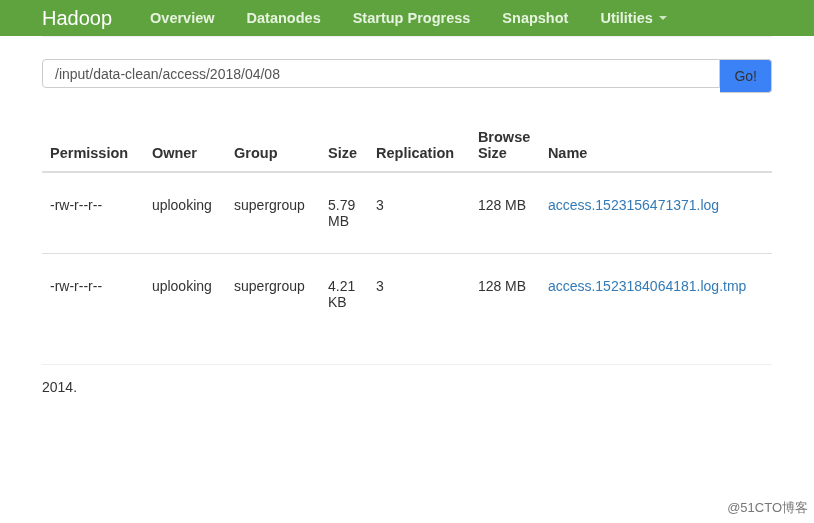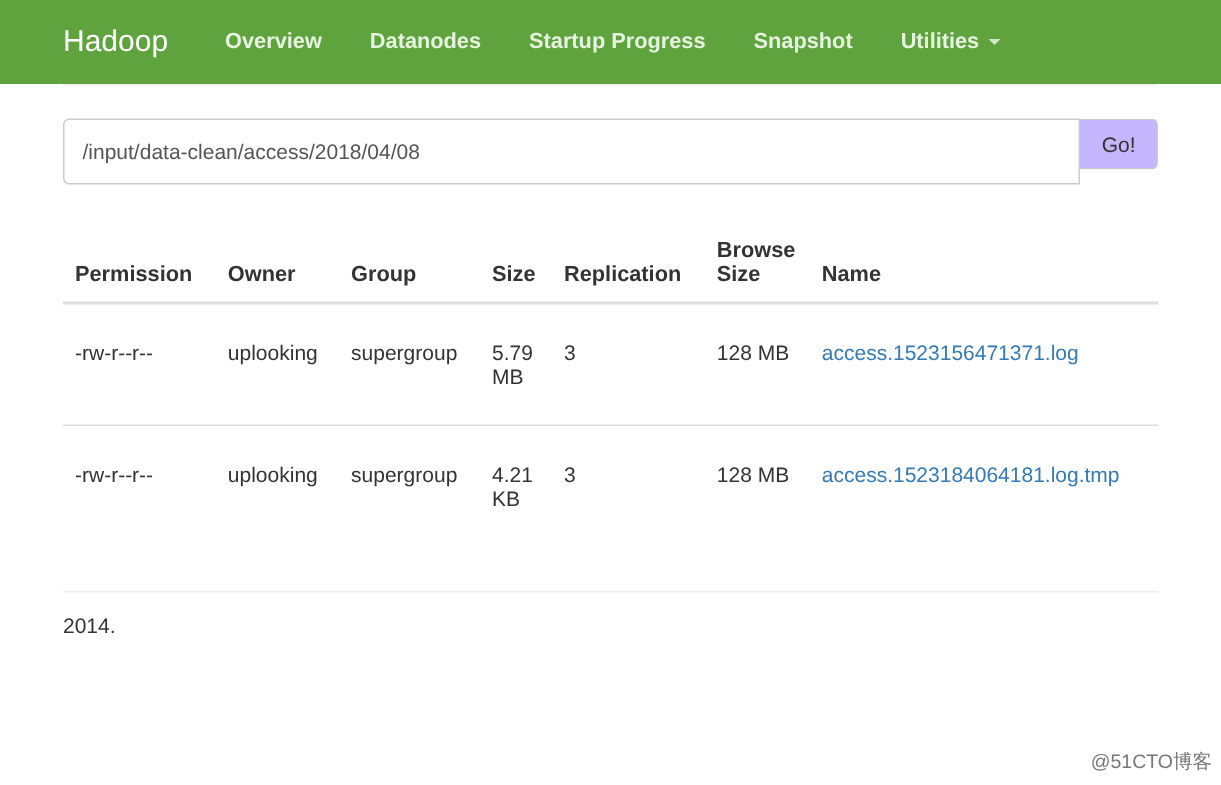--- a/index.html
+++ b/index.html
@@ -7,21 +7,21 @@
       font-family: "Helvetica Neue", Helvetica, Arial, sans-serif;
       font-size: 14px;
       color: #333;
       background: #fff;
       width: 814px;
     }
     .navbar {
       background: #5fa33e;
       display: flex;
       align-items: center;
-      height: 56px;
+      height: 36px;
       padding: 0 30px 0 42px;
     }
     .brand {
       color: #fff;
       font-size: 20px;
       font-weight: 500;
       margin-right: 22px;
     }
     .nav { display: flex; list-style: none; }
     .nav-item {
@@ -45,33 +45,33 @@
       font-size: 39px;
       font-weight: 500;
       margin-top: 34px;
       margin-bottom: 14px;
       color: #333;
     }
     .hr { height: 1px; background: #eee; margin-bottom: 22px; }
     .path-row { display: flex; margin-bottom: 28px; }
     .path-input {
       flex: 1;
-      height: 44px;
+      height: 29px;
       border: 1px solid #ccc;
       border-radius: 4px 0 0 4px;
       padding: 0 12px;
       font-size: 14px;
       color: #555;
     }
     .go-btn {
       height: 34px;
       padding: 6px 14px;
       border: 1px solid #ccc;
       border-left: none;
-      background: #c4b5fd;
+      background: #3b82f6;
       border-radius: 0 4px 4px 0;
       cursor: pointer;
       font-size: 14px;
       color: #333;
     }
     table { width: 100%; border-collapse: collapse; }
     th {
       text-align: left;
       font-weight: 700;
       padding: 8px 8px 10px 8px;

